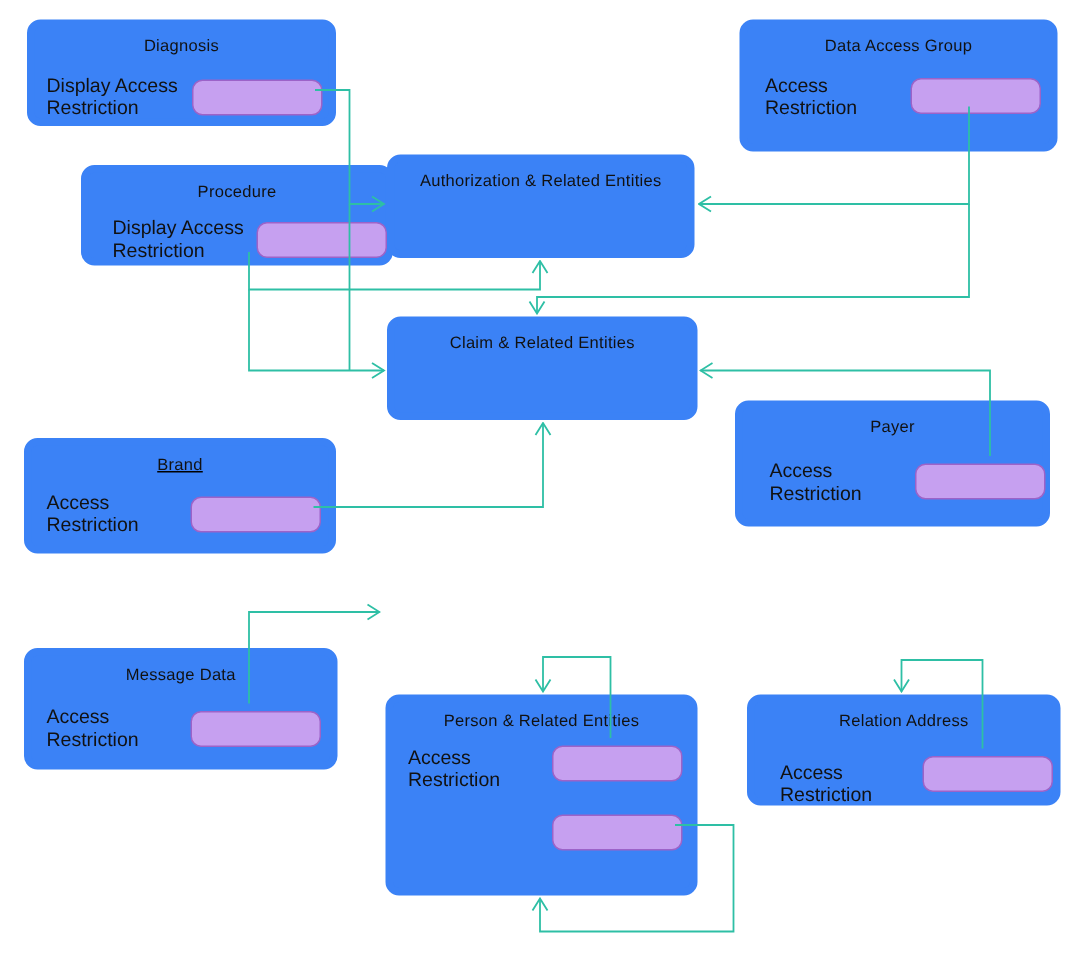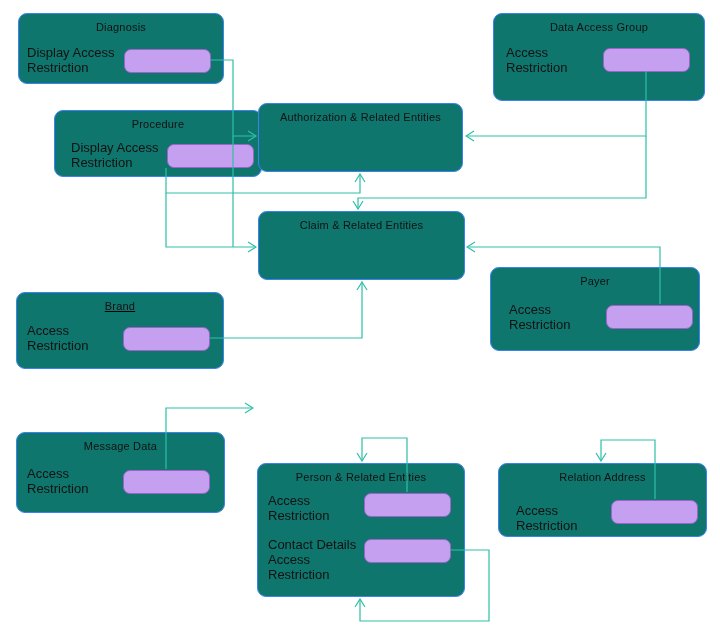--- a/index.html
+++ b/index.html
@@ -1,21 +1,21 @@
 <!DOCTYPE html>
 <html><head>
 <meta charset="utf-8">
 <style>
   html,body{margin:0;padding:0;background:#ffffff;}
   #canvas{
     position:relative;width:720px;height:640px;background:#ffffff;
     font-family:"Liberation Sans",sans-serif;overflow:hidden;
   }
   .node{
-    position:absolute;background:#0f766e;border:1px solid #3b82f6;
+    position:absolute;background:#3b82f6;border:5px solid #3b82f6;
     border-radius:9px;box-sizing:border-box;
   }
   .node--bar{border-radius:5px;display:flex;align-items:center;justify-content:center;}
   .node-title{
     text-align:center;padding-top:7px;font-size:11px;color:#111;letter-spacing:.2px;
   }
   .node--bar .node-title{padding-top:0;}
   .field-label{
     position:absolute;font-size:13px;color:#111;line-height:15px;
   }
@@ -73,21 +73,20 @@
   <div class="node" style="left:16px;top:432px;width:209px;height:81px;">
     <div class="node-title">Message Data</div>
     <div class="field-label" style="left:10px;top:33px;width:72px;">Access Restriction</div>
     <div class="pill" style="left:106px;top:37px;"></div>
   </div>
 
   <div class="node" style="left:257px;top:463px;width:208px;height:134px;">
     <div class="node-title">Person &amp; Related Entities</div>
     <div class="field-label" style="left:10px;top:29px;width:72px;">Access Restriction</div>
     <div class="pill" style="left:106px;top:29px;"></div>
-    <div class="field-label" style="left:10px;top:73px;width:95px;">Contact Details Access Restriction</div>
     <div class="pill" style="left:106px;top:75px;"></div>
   </div>
 
   <div class="node" style="left:498px;top:463px;width:209px;height:74px;">
     <div class="node-title">Relation Address</div>
     <div class="field-label" style="left:17px;top:39px;width:72px;">Access Restriction</div>
     <div class="pill" style="left:112px;top:36px;"></div>
   </div>
 
   <svg id="edges" width="720" height="640" viewBox="0 0 720 640">

